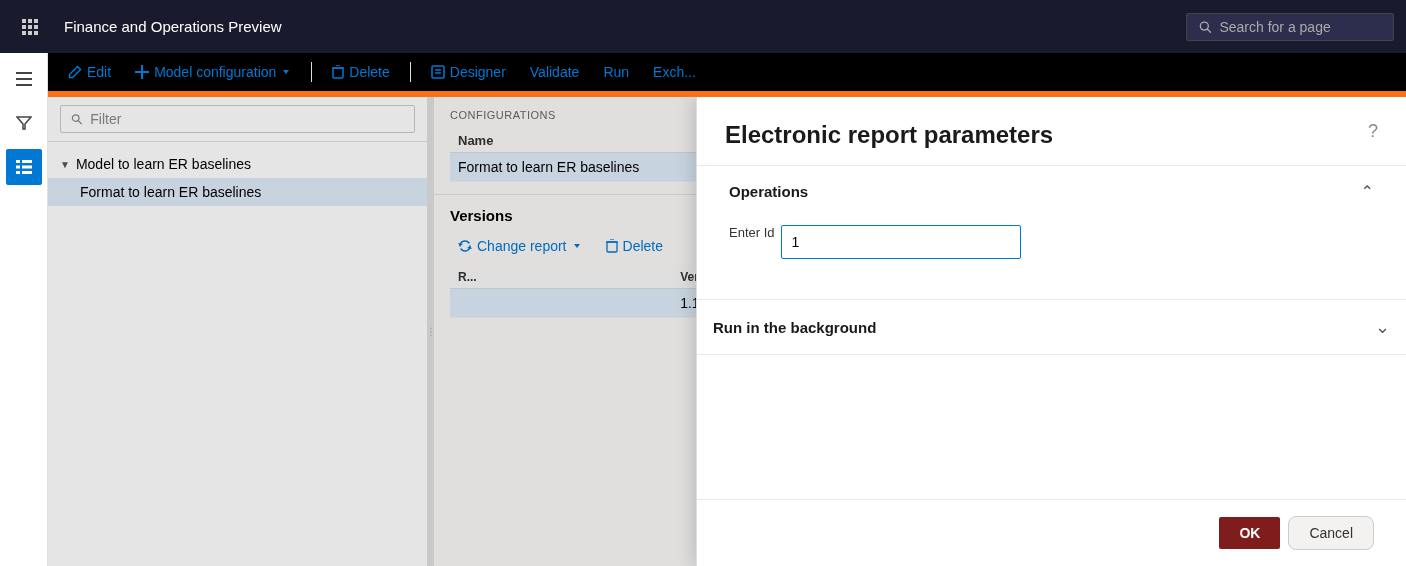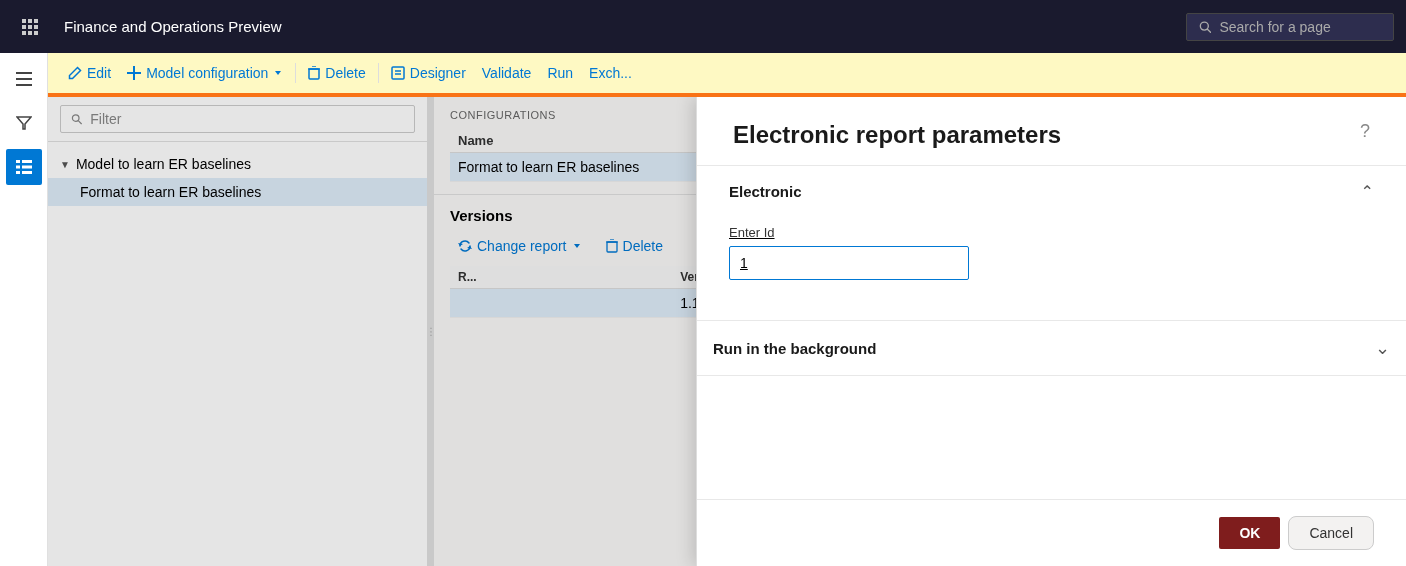--- a/index.html
+++ b/index.html
@@ -81,27 +81,27 @@
     
     .content-area {
       display: flex;
       flex: 1;
       overflow: hidden;
       position: relative;
     }
 
     
     .page-toolbar {
-      background: #fef9c3;
-      border-bottom: 4px solid #f97316;
+      background: #000000;
+      border-bottom: 6px solid #f97316;
       display: flex;
       align-items: center;
       height: 44px;
       padding: 0 12px;
-      gap: 0;
+      gap: 8px;
       flex-shrink: 0;
     }
     .toolbar-btn {
       display: flex;
       align-items: center;
       gap: 5px;
       padding: 4px 8px;
       border: none;
       background: transparent;
       cursor: pointer;
@@ -260,21 +260,21 @@
     .dialog-panel {
       width: 710px;
       background: #fff;
       border-left: 1px solid #ddd;
       box-shadow: -4px 0 16px rgba(0,0,0,0.15);
       display: flex;
       flex-direction: column;
       height: 100%;
     }
     .dialog-header {
-      padding: 24px 36px 16px;
+      padding: 24px 28px 16px;
       display: flex;
       align-items: flex-start;
       justify-content: space-between;
       border-bottom: 1px solid #e8e8e8;
     }
     .dialog-title {
       font-size: 24px;
       font-weight: 600;
       color: #1a1a1a;
     }
@@ -301,24 +301,23 @@
     .dialog-section-title {
       font-size: 15px;
       font-weight: 600;
       color: #1a1a1a;
     }
     .dialog-section-content {
       padding: 8px 32px 24px;
     }
     .form-field {
       display: flex;
-      flex-direction: column;
+      flex-direction: row;
       gap: 6px;
       margin-bottom: 16px;
-      text-decoration: underline;
     }
     .form-label {
       font-size: 13px;
       color: #333;
     }
     .form-input {
       border: 1px solid #0078d4;
       border-radius: 2px;
       padding: 8px 10px;
       font-size: 14px;
@@ -568,21 +567,21 @@
 
           <div class="dialog-header">
             <span class="dialog-title">Electronic report parameters</span>
             <span class="dialog-help">?</span>
           </div>
 
           <div class="dialog-body">
 
             <div class="dialog-section">
               <div class="dialog-section-header">
-                <span class="dialog-section-title">Electronic</span>
+                <span class="dialog-section-title">Operations</span>
                 <span class="chevron-up"></span>
               </div>
               <div class="dialog-section-content">
                 <div class="form-field">
                   <label class="form-label">Enter Id</label>
                   <input type="text" class="form-input" value="1" style="">
                 </div>
               </div>
             </div>
 

